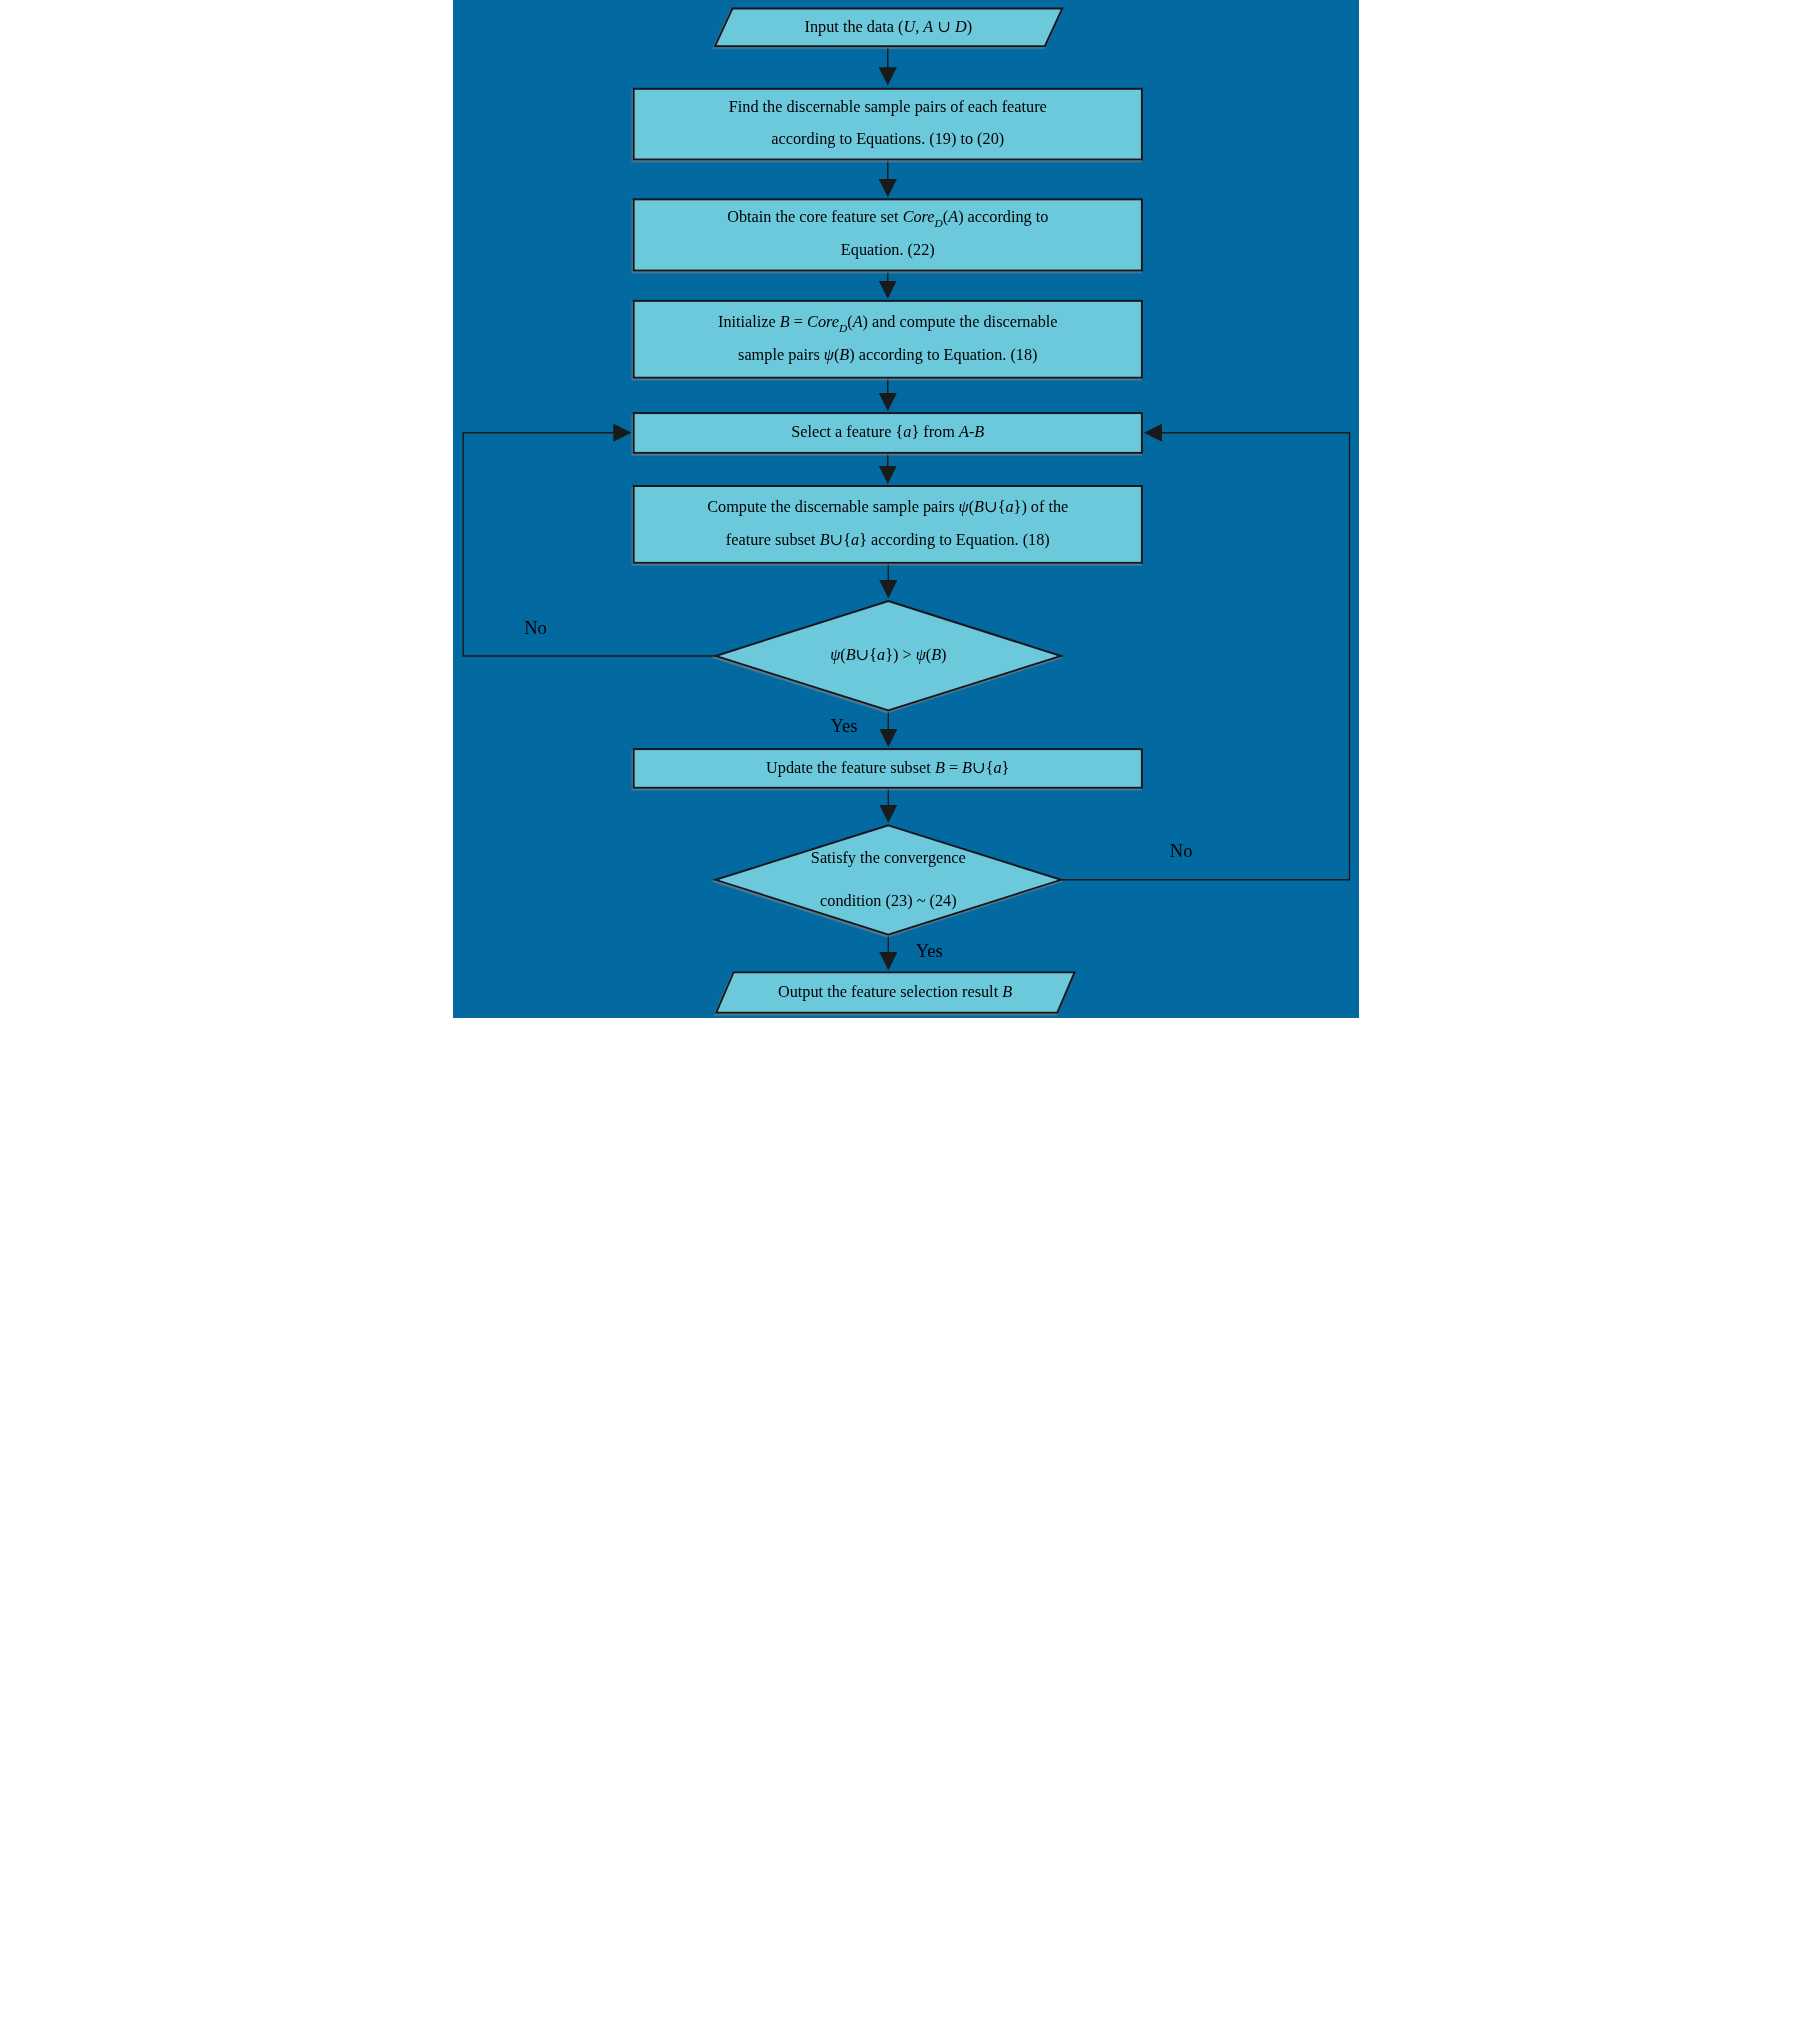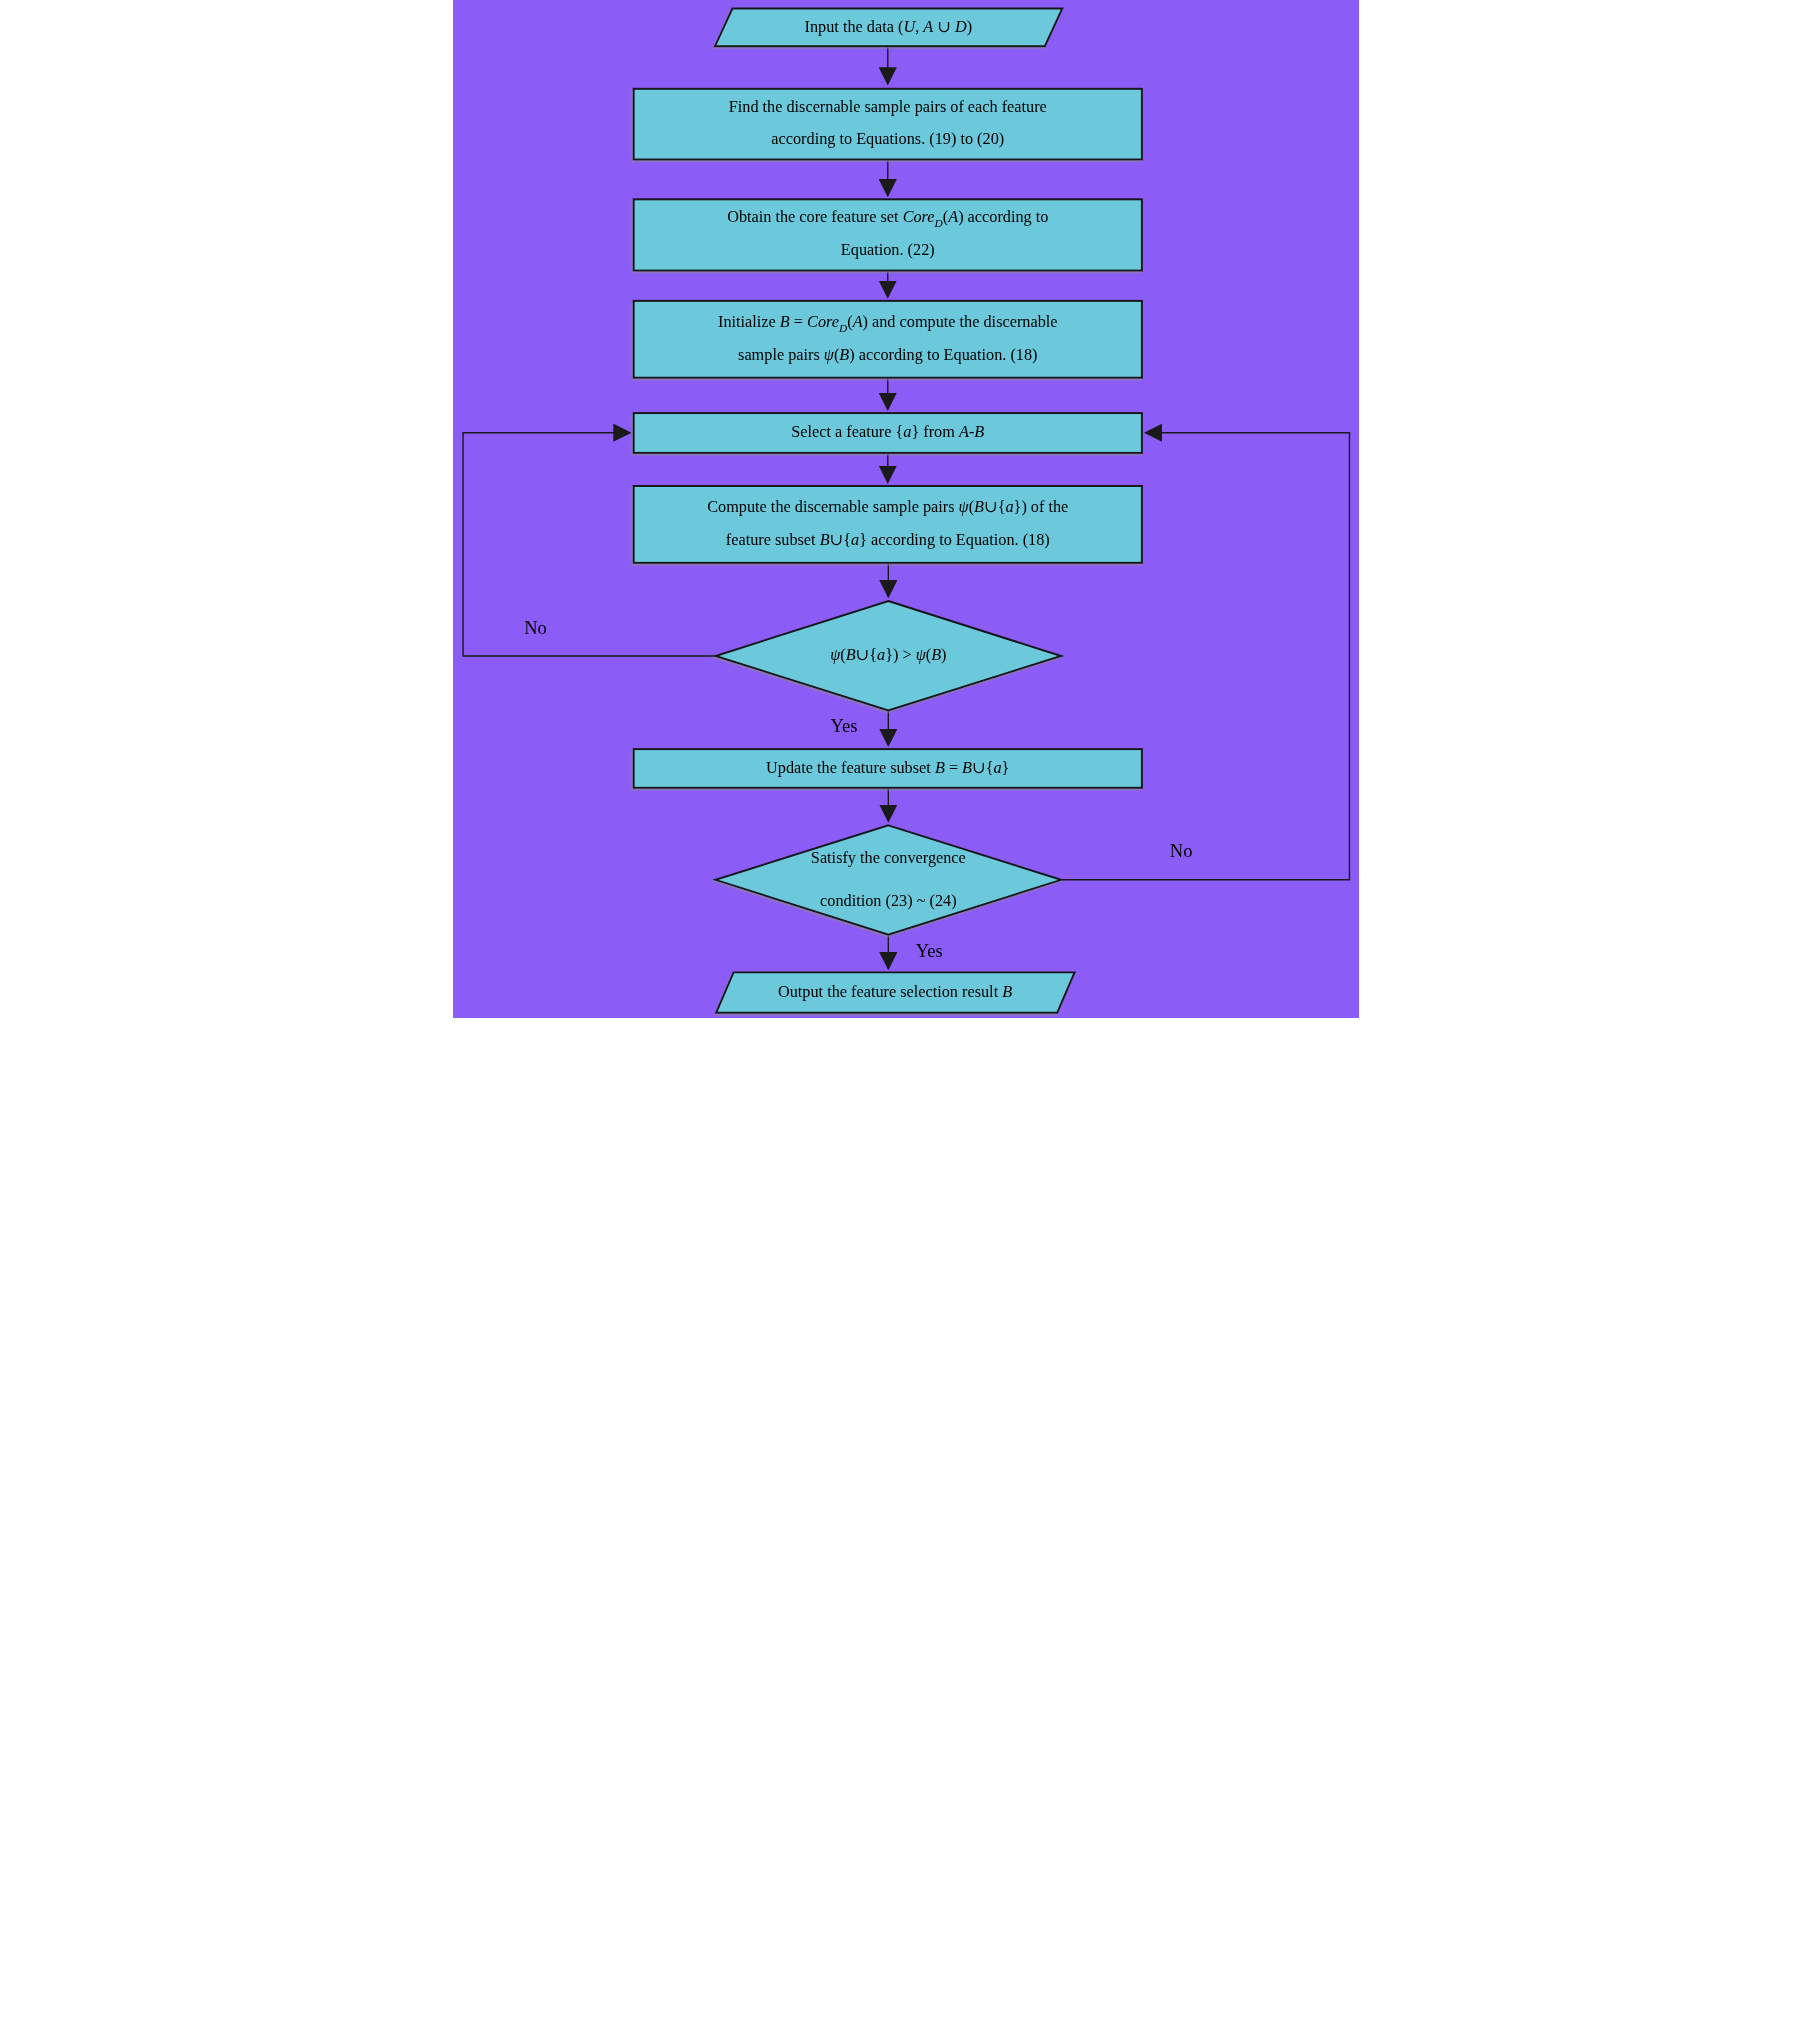--- a/index.html
+++ b/index.html
@@ -1,16 +1,16 @@
 <!DOCTYPE html>
 <html style="font-size:9px"><head>
 <meta charset="utf-8">
 <style>
   html,body{margin:0;padding:0;background:#ffffff;}
-  .figure-wrap{width:906px;margin:0 auto;background:#8b5cf6;}
+  .figure-wrap{width:906px;margin:0 auto;background:#0369a1;}
   svg{display:block;}
   .node{stroke:#17171b;stroke-width:3.5;}
   .connector{fill:none;stroke:#1a1a1a;stroke-width:2.5;}
   .node-text{font-family:"Liberation Serif","DejaVu Serif",serif;font-size:29px;fill:#000000;
              text-anchor:middle;dominant-baseline:middle;}
   .edge-label{font-family:"Liberation Serif","DejaVu Serif",serif;font-size:33px;fill:#000000;
               text-anchor:middle;dominant-baseline:middle;}
 </style>
 </head>
 <body>

